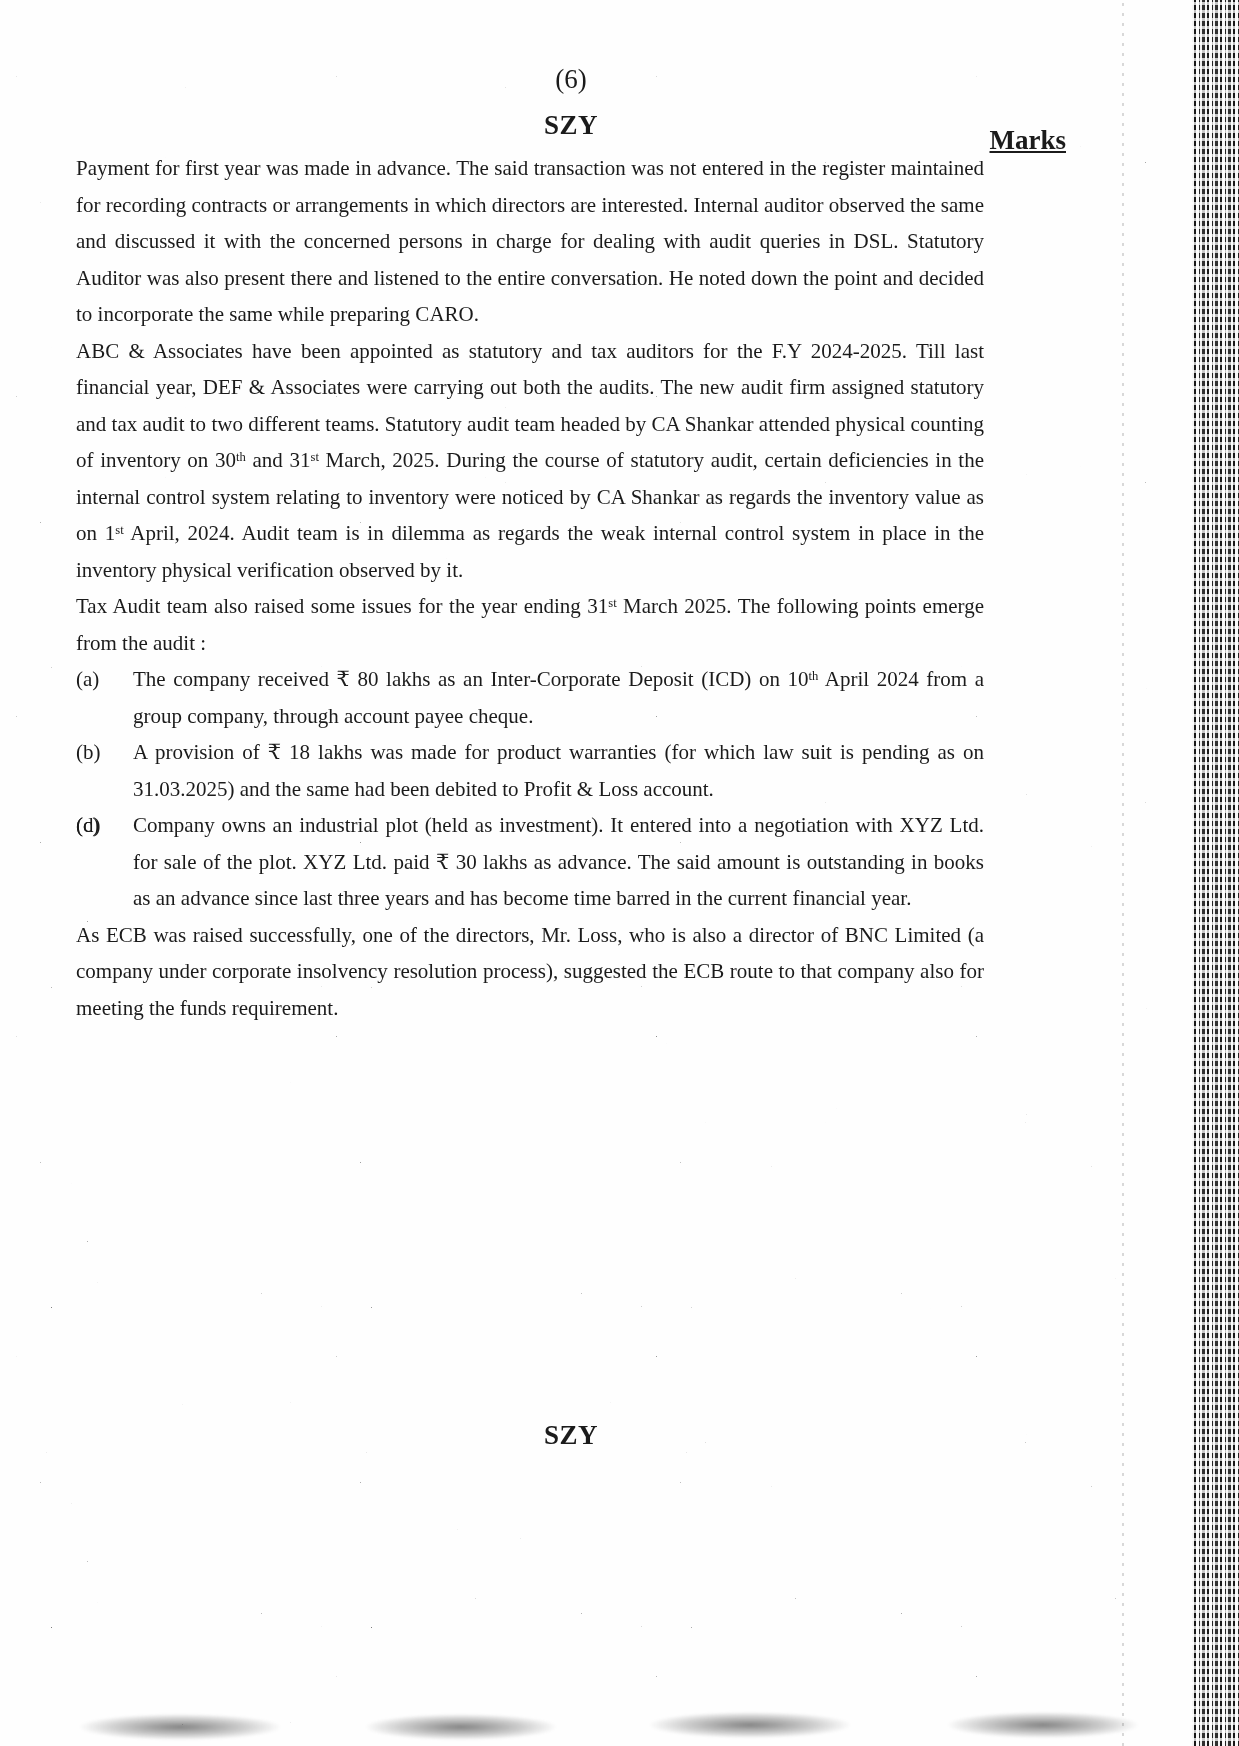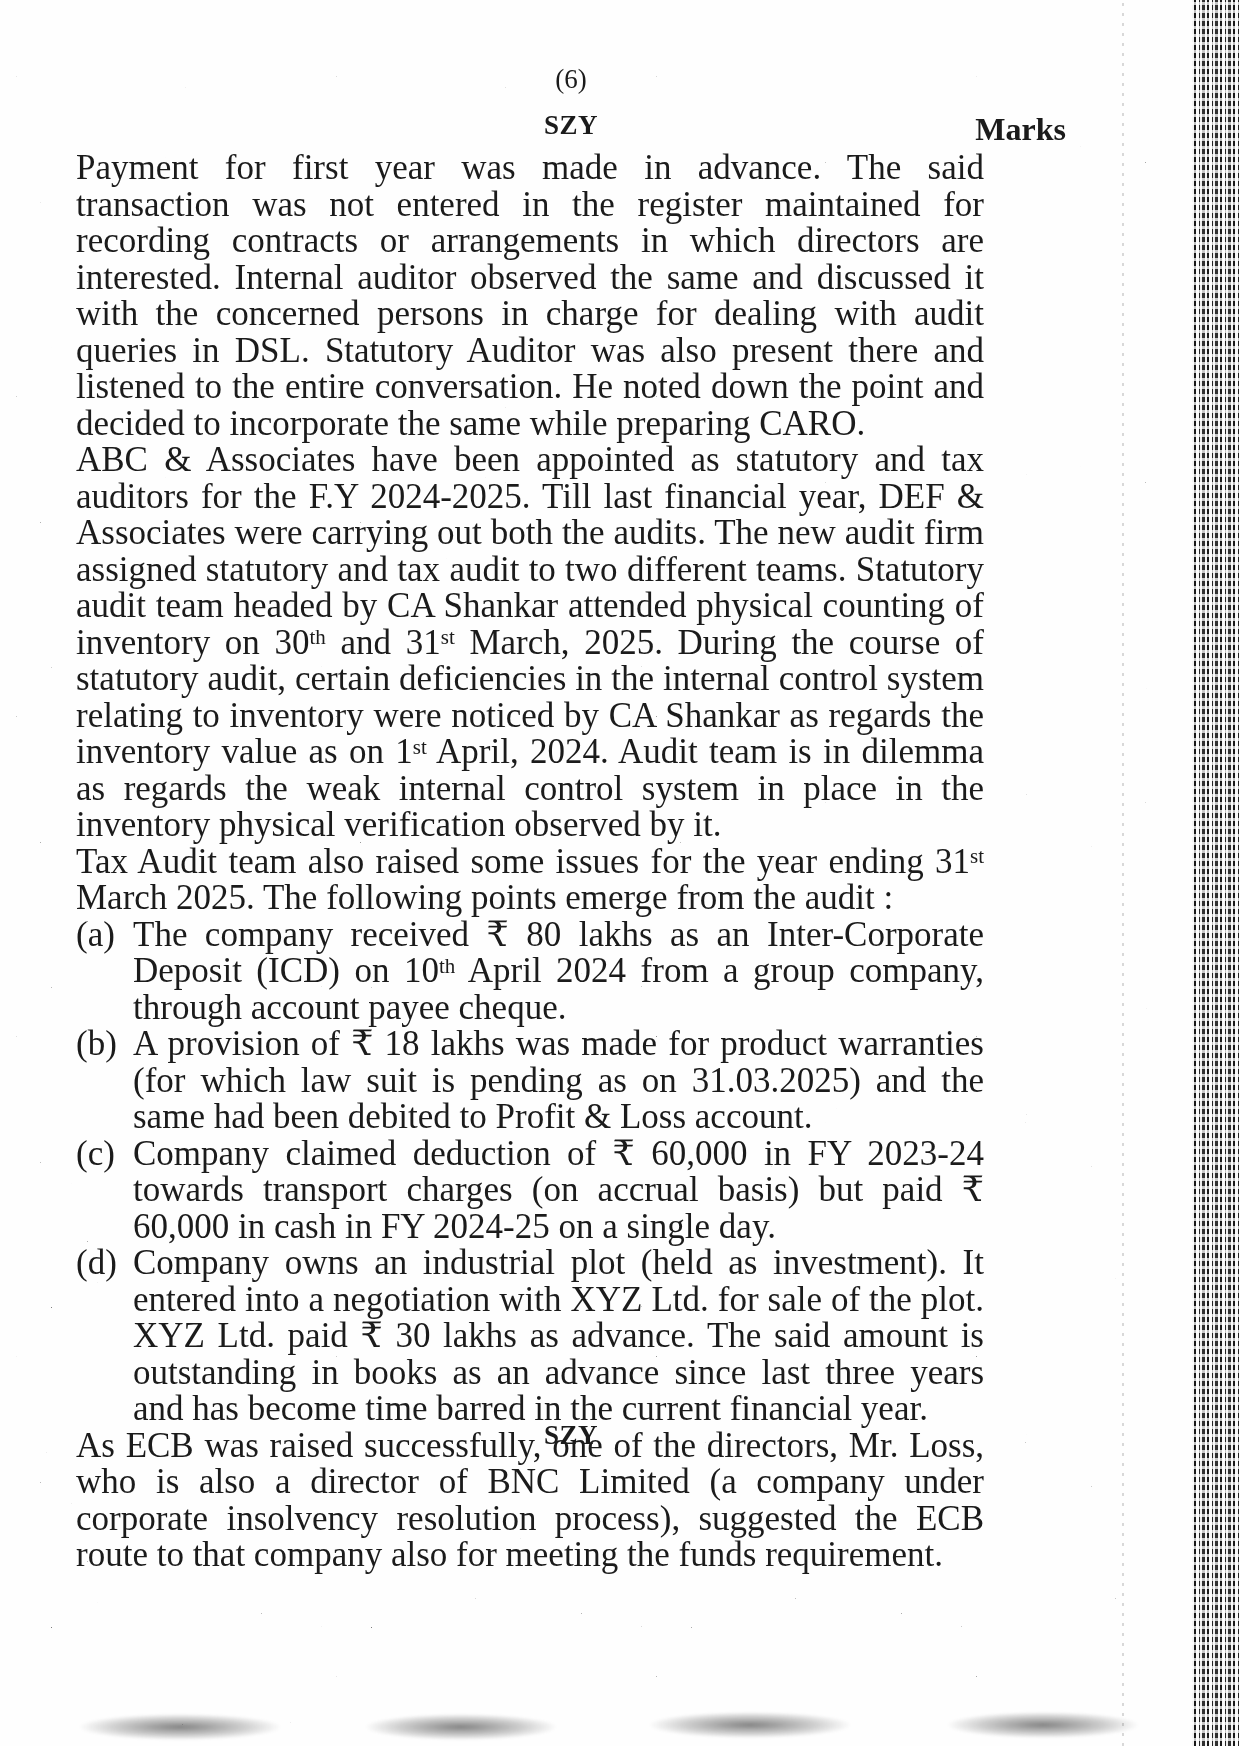--- a/index.html
+++ b/index.html
@@ -33,31 +33,32 @@
   }
   .paper-code{
     text-align:center;
     font-weight:bold;
     font-size:27px;
     line-height:34px;
     letter-spacing:0.5px;
   }
   .marks-label{
     position:absolute;
-    right:0;top:4px;
+    right:0;top:15px;
     font-weight:bold;
-    font-size:32px;
+    font-size:27px;
     line-height:34px;
+    text-decoration:underline;
   }
 
   
   .body-text{
     position:absolute;
     left:76px;top:150px;width:908px;
-    font-size:35px;
+    font-size:21px;
     line-height:36.5px;
     text-align:justify;
   }
   .para{margin:0;}
   .list-item{
     position:relative;
     padding-left:57px;
     text-align:justify;
   }
   .li-label{
@@ -159,21 +160,20 @@
     <div class="list-item">
       <span class="li-label">(a)</span>
       <span class="li-text">The company received ₹ 80 lakhs as an Inter-Corporate Deposit (ICD) on 10<sup>th</sup> April 2024 from a group company, through account payee cheque.</span>
     </div>
     <div class="list-item">
       <span class="li-label">(b)</span>
       <span class="li-text">A provision of ₹ 18 lakhs was made for product warranties (for which law suit is pending as on 31.03.2025) and the same had been debited to Profit &amp; Loss account.</span>
     </div>
     <div class="list-item">
       <span class="li-label">(c)</span>
-      <span class="li-text">Company claimed deduction of ₹ 60,000 in FY 2023-24 towards transport charges (on accrual basis) but paid ₹ 60,000 in cash in FY 2024-25 on a single day.</span>
     </div>
     <div class="list-item">
       <span class="li-label">(d)</span>
       <span class="li-text">Company owns an industrial plot (held as investment). It entered into a negotiation with XYZ Ltd. for sale of the plot. XYZ Ltd. paid ₹ 30 lakhs as advance. The said amount is outstanding in books as an advance since last three years and has become time barred in the current financial year.</span>
     </div>
 
     <p class="para">As ECB was raised successfully, one of the directors, Mr. Loss, who is also a director of BNC Limited (a company under corporate insolvency resolution process), suggested the ECB route to that company also for meeting the funds requirement.</p>
   </div>
 
   <div class="footer">SZY</div>

